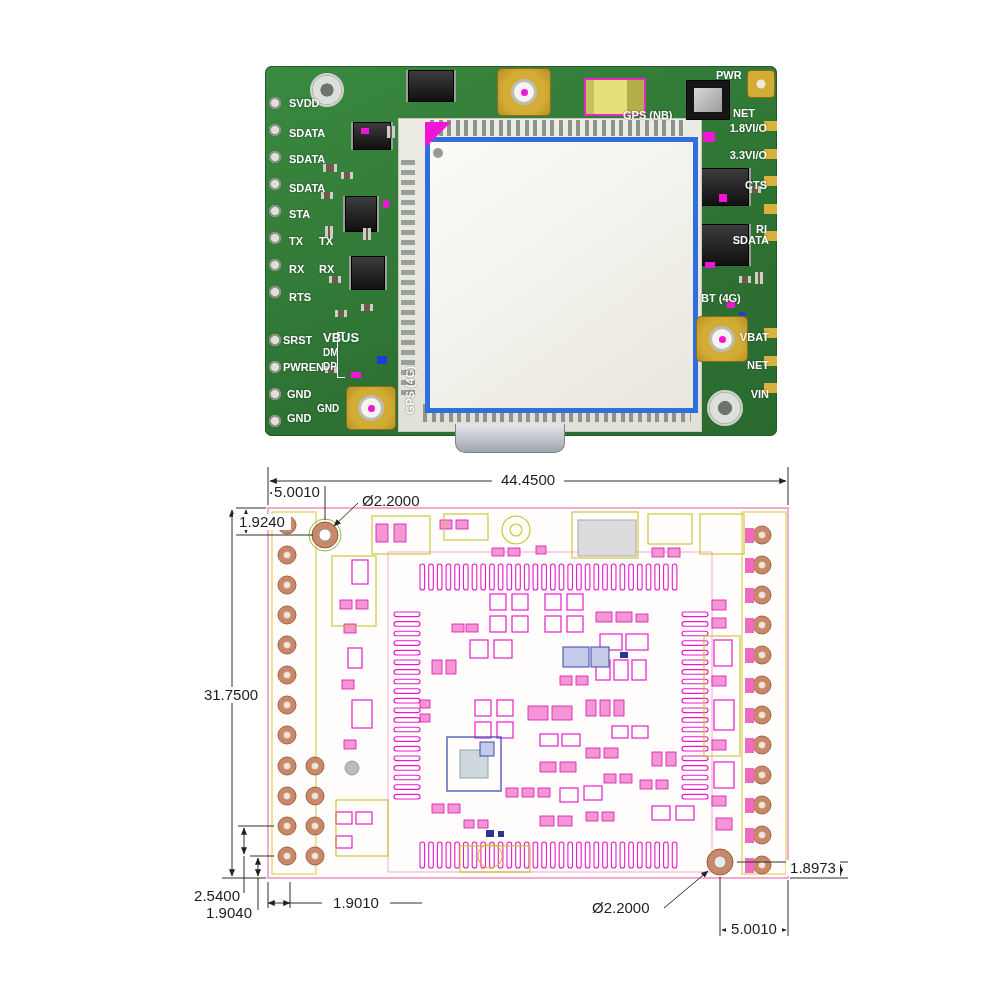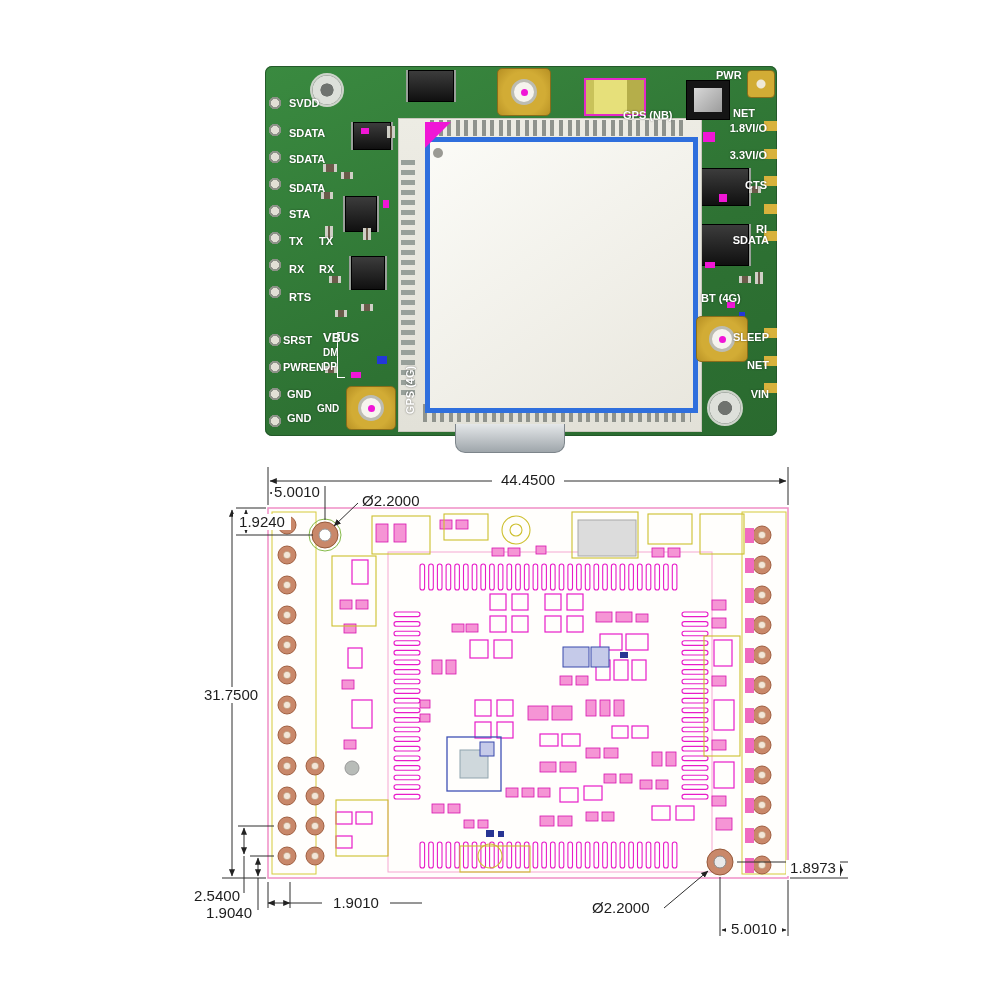--- a/index.html
+++ b/index.html
@@ -157,21 +157,21 @@
 
     <span class="lbl" style="left:451px;top:9px">PWR</span>
     <span class="lbl" style="left:468px;top:47px">NET</span>
     <span class="lbl" style="left:358px;top:49px">GPS (NB)</span>
     <span class="lbl" style="right:10px;top:62px">1.8VI/O</span>
     <span class="lbl" style="right:10px;top:89px">3.3VI/O</span>
     <span class="lbl" style="right:10px;top:119px">CTS</span>
     <span class="lbl" style="right:10px;top:163px">RI</span>
     <span class="lbl" style="right:8px;top:174px">SDATA</span>
     <span class="lbl" style="left:436px;top:232px">BT (4G)</span>
-    <span class="lbl" style="right:8px;top:271px">SLEEP</span>
+    <span class="lbl" style="right:8px;top:271px">VBAT</span>
     <span class="lbl" style="right:8px;top:299px">NET</span>
     <span class="lbl" style="right:8px;top:328px">VIN</span>
     <span class="lbl rot" style="left:110px;top:318px;width:70px">GPS (4G)</span>
   </div>
 
   <svg id="cad" viewBox="0 0 1000 1000" width="1000" height="1000">
     <defs>
       <marker id="arr" viewBox="0 0 10 10" refX="8.5" refY="5" markerWidth="8" markerHeight="8" orient="auto-start-reverse">
         <path d="M0,1.2 L9,5 L0,8.8 z" fill="#222"></path>
       </marker>

